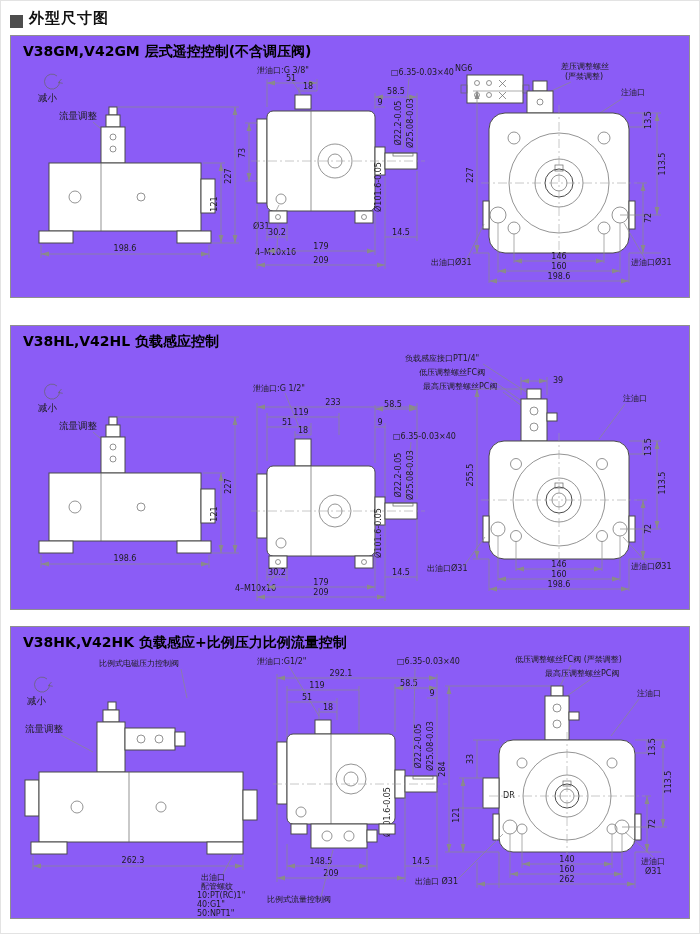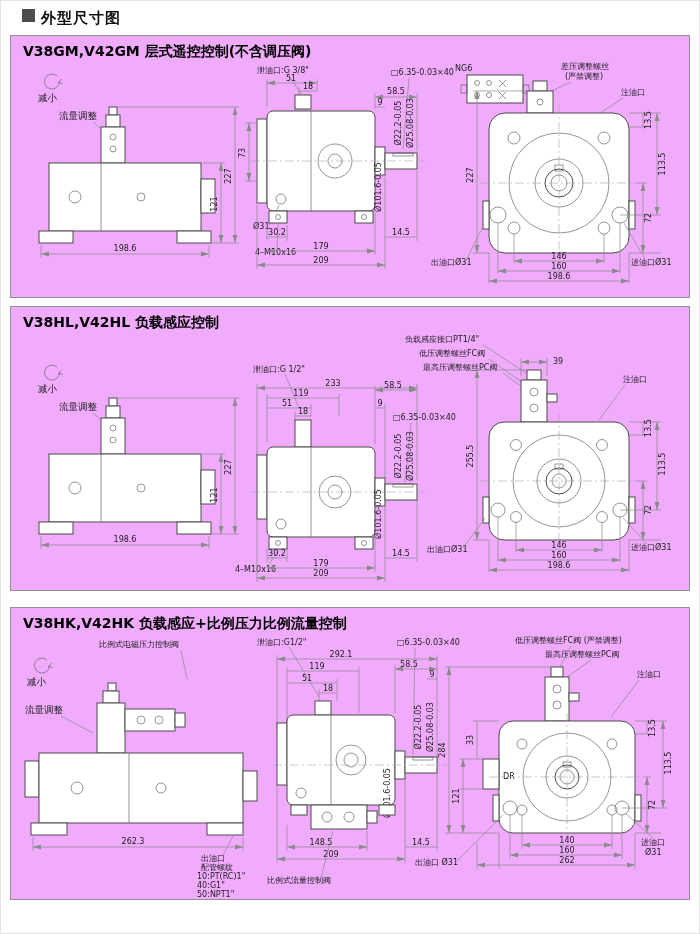--- a/index.html
+++ b/index.html
@@ -1,21 +1,21 @@
 <!DOCTYPE html>
 <html><head>
 <meta charset="utf-8">
 <style>
   html,body{margin:0;padding:0;background:#fff;font-family:"DejaVu Sans",sans-serif}
   .page{width:700px;height:934px;box-sizing:border-box;padding:6px 9px;border:1px solid #e3e3e3;overflow:hidden;background:#fff}
-  .hdr{display:flex;align-items:flex-start;gap:6px;margin:2px 12px 7px}
+  .hdr{display:flex;align-items:flex-end;gap:6px;margin:2px 0 7px}
   .sq{width:13px;height:13px;background:#4d4d4d;display:inline-block}
   .htxt{font-size:15px;font-weight:bold;color:#111;letter-spacing:1px}
-  .panel{border:1.5px solid #8f8f8f;background:#f0abfc}
-  .gap1{margin-top:8px}
+  .panel{border:1.5px solid #8f8f8f;background:#8b5cf6}
+  .gap1{margin-top:27px}
   .gap2{margin-top:16px}
   .ptitle{font-size:14px;font-weight:bold;padding:7px 12px 0;color:#000}
   svg{display:block}
   svg text{font-family:"DejaVu Sans",sans-serif;fill:#1c1c1c}
   .t8{font-size:8px}
   .t9{font-size:9.5px}
   .mid{text-anchor:middle}
   .o{fill:#fff;stroke:#4a4a4a;stroke-width:1}
   .tn{fill:none;stroke:#666;stroke-width:.7}
   .dm{fill:none;stroke:#8a8a8a;stroke-width:.7}

